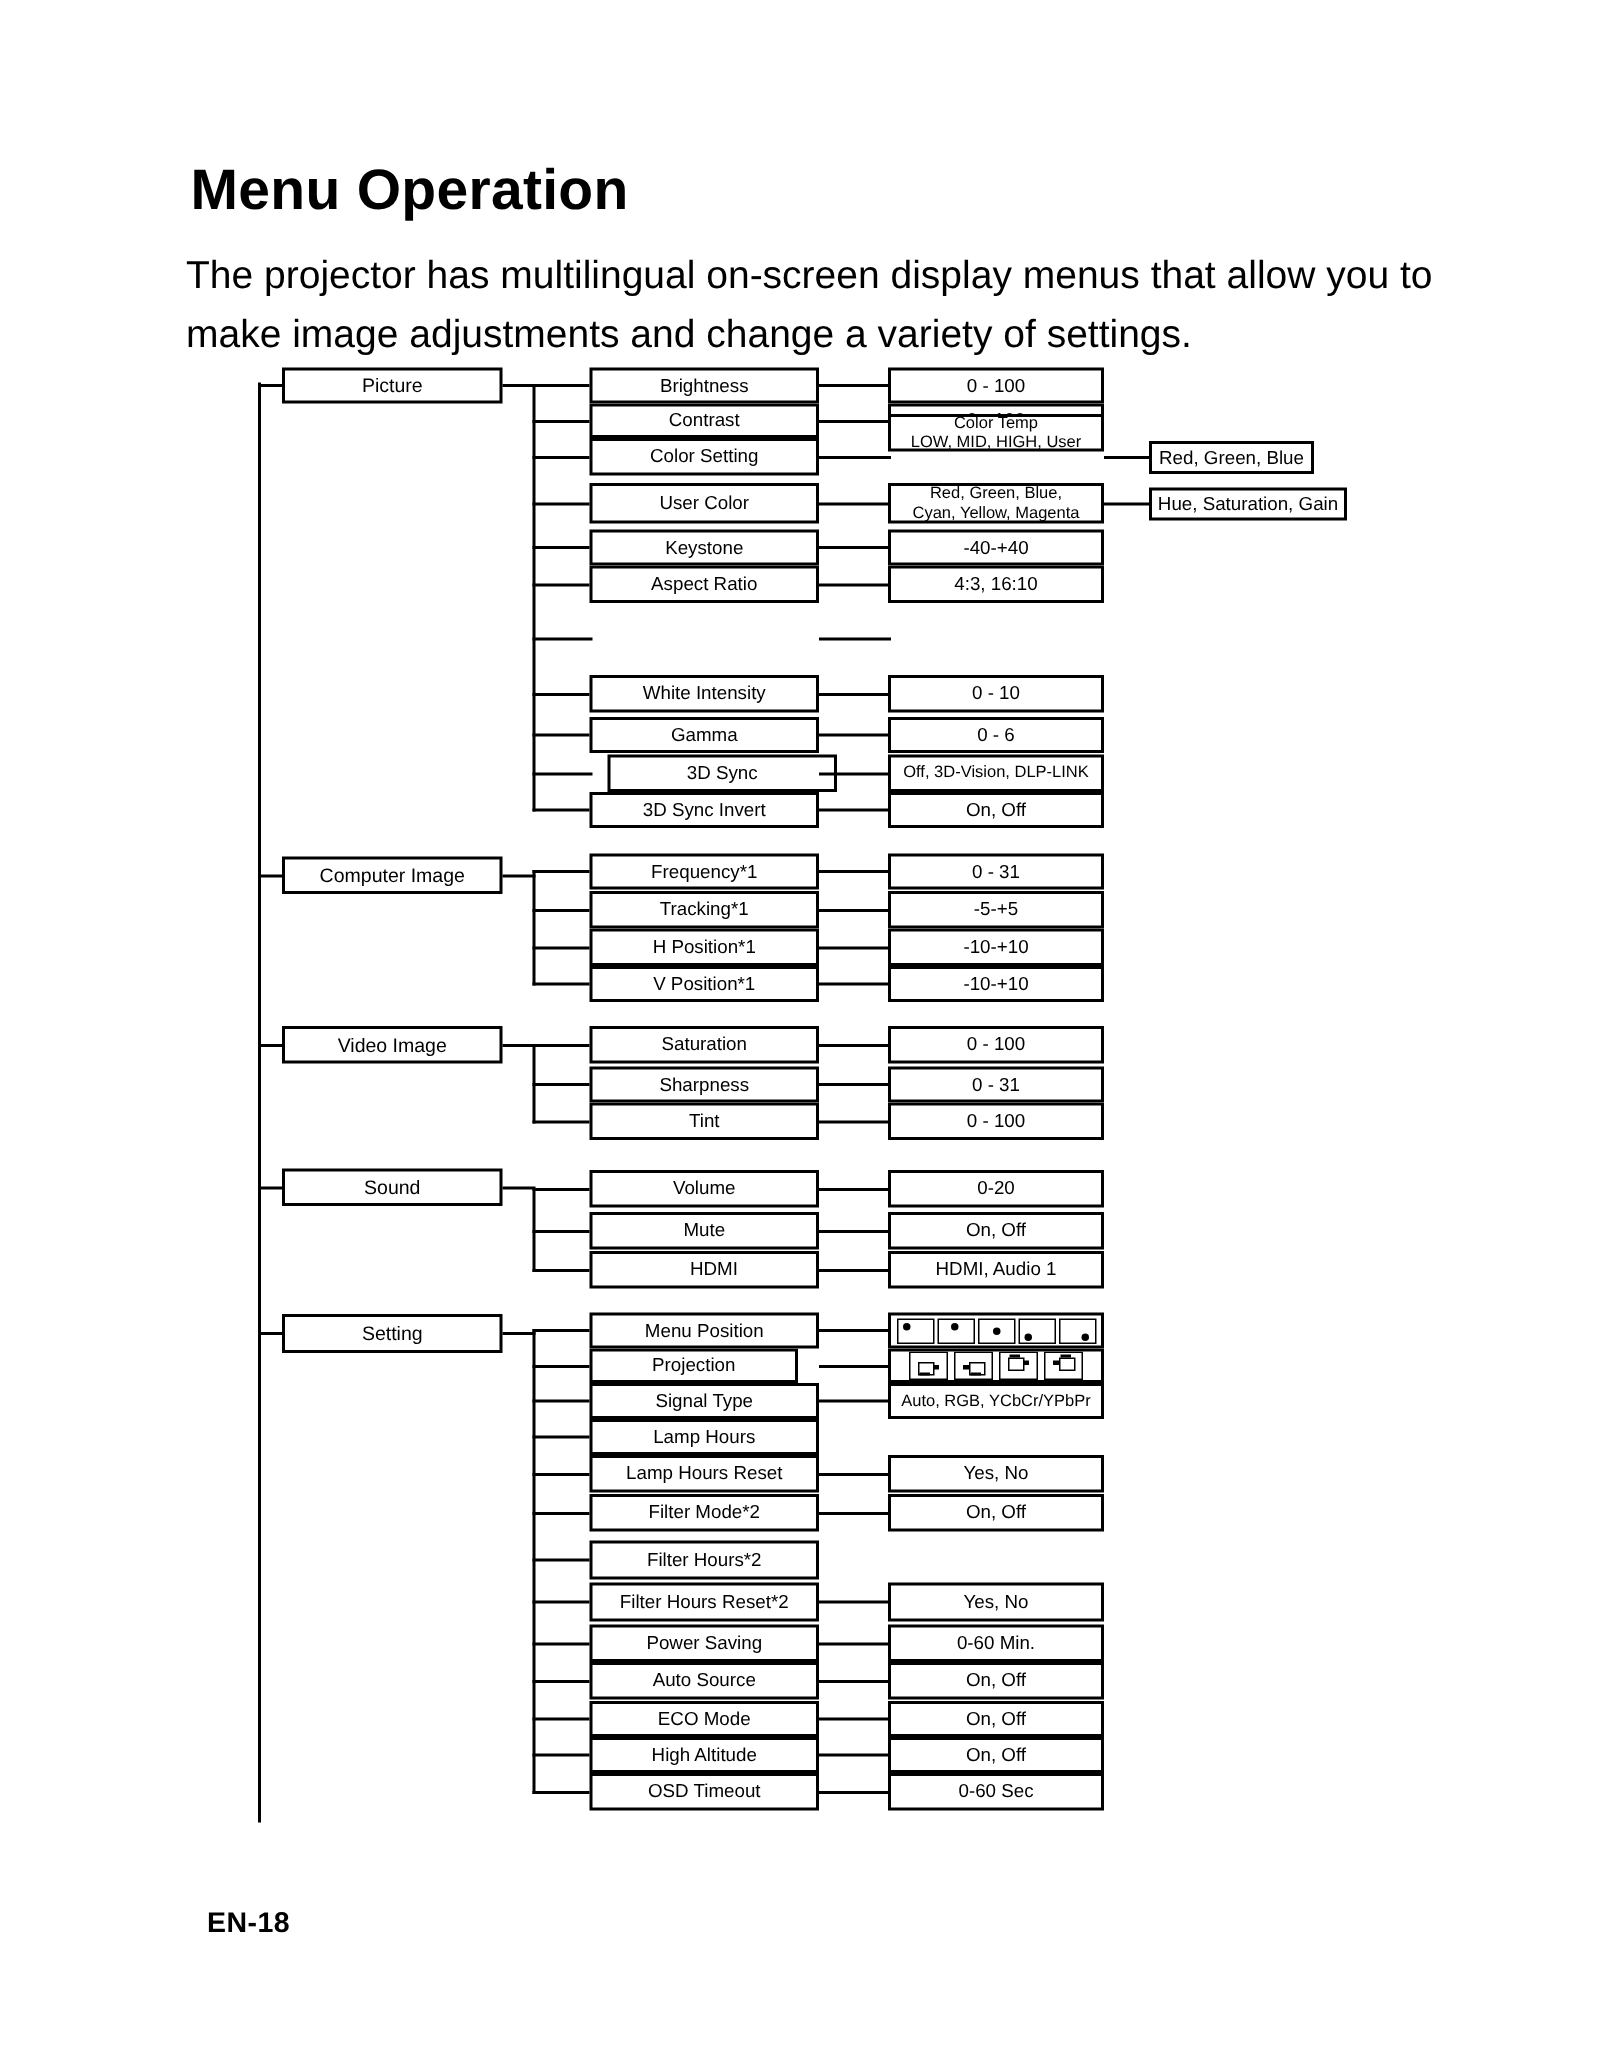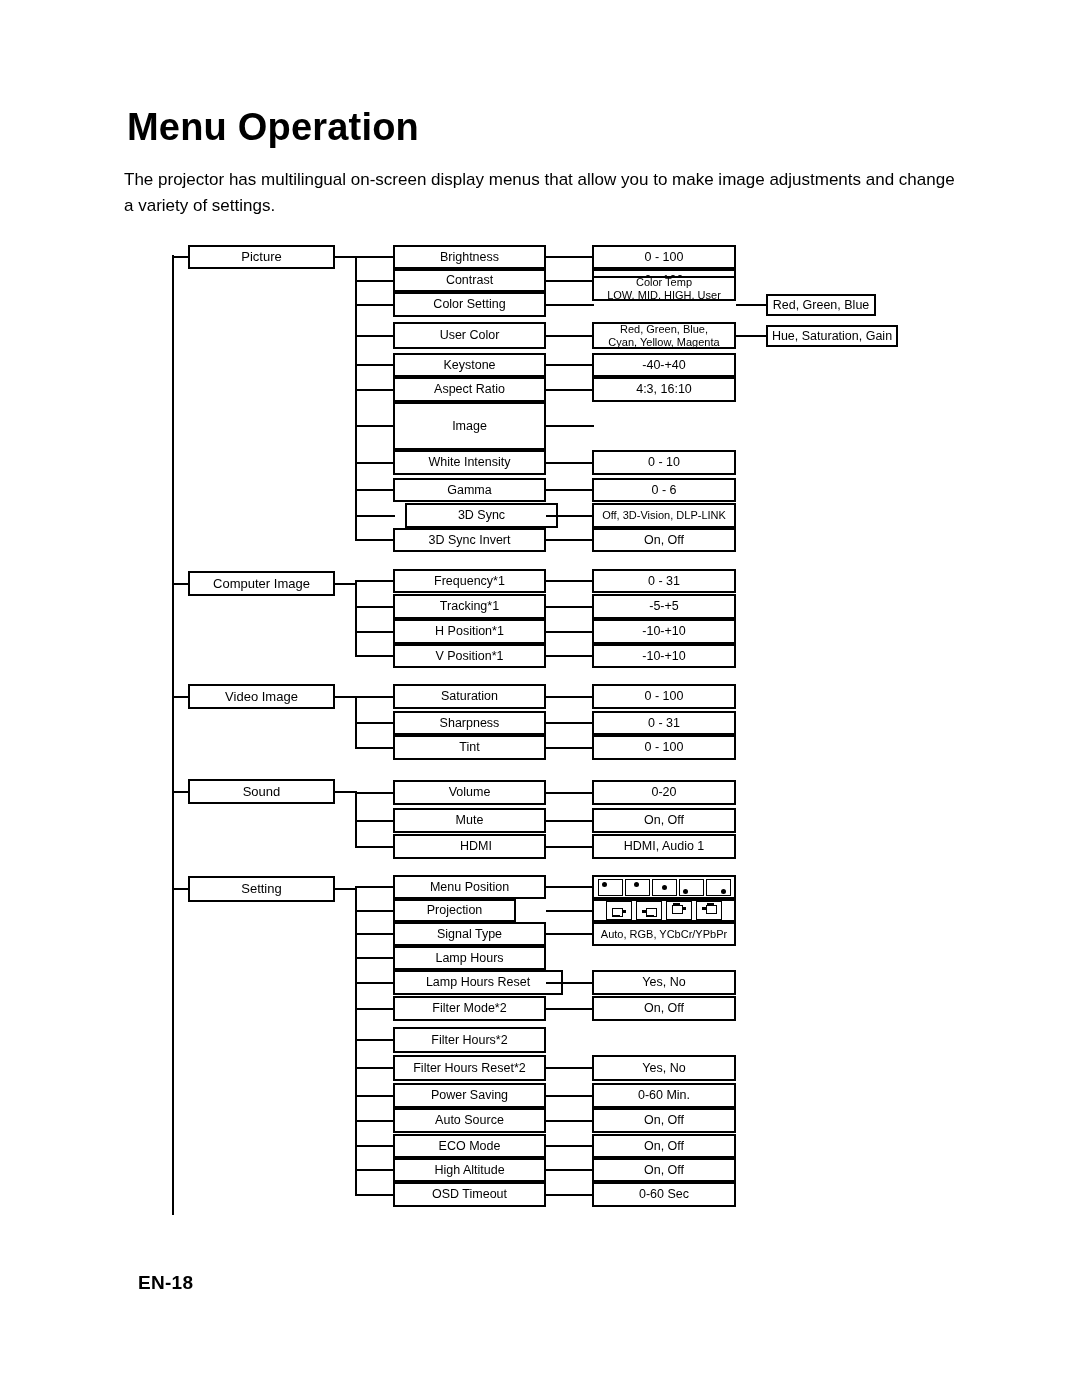--- a/index.html
+++ b/index.html
@@ -22,23 +22,23 @@
     left: 127px;
     top: 82px;
     font-size: 38px;
     font-weight: bold;
     letter-spacing: 0.2px;
     line-height: 1.1;
   }
   #intro-text {
     position: absolute;
     left: 124px;
-    top: 150px;
+    top: 138px;
     width: 835px;
-    font-size: 17px;
+    font-size: 26px;
     line-height: 1.5;
     text-align: left;
   }
   #page-footer {
     position: absolute;
     left: 138px;
     top: 1272px;
     font-size: 19px;
     font-weight: bold;
     letter-spacing: 0.3px;
@@ -119,21 +119,20 @@
     <div class="node " style="left: 766px; top: 325px; width: 132px; height: 22px;">Hue, Saturation, Gain</div>
     <div class="hline" style="left: 355px; top: 364px; width: 40px;"></div>
     <div class="node " style="left: 393px; top: 353px; width: 153px; height: 24px;">Keystone</div>
     <div class="hline" style="left: 546px; top: 364px; width: 48px;"></div>
     <div class="node " style="left: 592px; top: 353px; width: 144px; height: 24px;">-40-+40</div>
     <div class="hline" style="left: 355px; top: 389px; width: 40px;"></div>
     <div class="node " style="left: 393px; top: 377px; width: 153px; height: 25px;">Aspect Ratio</div>
     <div class="hline" style="left: 546px; top: 389px; width: 48px;"></div>
     <div class="node " style="left: 592px; top: 377px; width: 144px; height: 25px;">4:3, 16:10</div>
     <div class="hline" style="left: 355px; top: 425px; width: 40px;"></div>
-    <div class="node " style="left: 393px; top: 402px; width: 153px; height: 48px;">Image</div>
     <div class="hline" style="left: 546px; top: 425px; width: 48px;"></div>
     <div class="hline" style="left: 355px; top: 462px; width: 40px;"></div>
     <div class="node " style="left: 393px; top: 450px; width: 153px; height: 25px;">White Intensity</div>
     <div class="hline" style="left: 546px; top: 462px; width: 48px;"></div>
     <div class="node " style="left: 592px; top: 450px; width: 144px; height: 25px;">0 - 10</div>
     <div class="hline" style="left: 355px; top: 489px; width: 40px;"></div>
     <div class="node " style="left: 393px; top: 478px; width: 153px; height: 24px;">Gamma</div>
     <div class="hline" style="left: 546px; top: 489px; width: 48px;"></div>
     <div class="node " style="left: 592px; top: 478px; width: 144px; height: 24px;">0 - 6</div>
     <div class="hline" style="left: 355px; top: 515px; width: 40px;"></div>
@@ -198,31 +197,31 @@
     <div class="node " style="left: 592px; top: 834px; width: 144px; height: 25px;">HDMI, Audio 1</div>
     <div class="hline" style="left: 172px; top: 888px; width: 16px;"></div>
     <div class="node lvl1" style="left: 188px; top: 876px; width: 147px; height: 26px;">Setting</div>
     <div class="hline" style="left: 335px; top: 888px; width: 22px;"></div>
     <div class="vline" style="left: 355px; top: 886px; height: 310px;"></div>
     <div class="hline" style="left: 355px; top: 886px; width: 40px;"></div>
     <div class="node " style="left: 393px; top: 875px; width: 153px; height: 24px;">Menu Position</div>
     <div class="hline" style="left: 546px; top: 886px; width: 48px;"></div>
     <div class="node small" style="left: 592px; top: 875px; width: 144px; height: 24px; justify-content: center;"><span style="display: inline-block; position: relative; width: 23px; height: 15px; border: 1.5px solid rgb(0, 0, 0); background: rgb(255, 255, 255); margin: 0px 1px;"><span style="position: absolute; width: 5px; height: 5px; border-radius: 50%; background: rgb(0, 0, 0); left: 3px; top: 2px;"></span></span><span style="display: inline-block; position: relative; width: 23px; height: 15px; border: 1.5px solid rgb(0, 0, 0); background: rgb(255, 255, 255); margin: 0px 1px;"><span style="position: absolute; width: 5px; height: 5px; border-radius: 50%; background: rgb(0, 0, 0); left: 8.85px; top: 2px;"></span></span><span style="display: inline-block; position: relative; width: 23px; height: 15px; border: 1.5px solid rgb(0, 0, 0); background: rgb(255, 255, 255); margin: 0px 1px;"><span style="position: absolute; width: 5px; height: 5px; border-radius: 50%; background: rgb(0, 0, 0); left: 9.5px; top: 5.5px;"></span></span><span style="display: inline-block; position: relative; width: 23px; height: 15px; border: 1.5px solid rgb(0, 0, 0); background: rgb(255, 255, 255); margin: 0px 1px;"><span style="position: absolute; width: 5px; height: 5px; border-radius: 50%; background: rgb(0, 0, 0); left: 3.65px; top: 9px;"></span></span><span style="display: inline-block; position: relative; width: 23px; height: 15px; border: 1.5px solid rgb(0, 0, 0); background: rgb(255, 255, 255); margin: 0px 1px;"><span style="position: absolute; width: 5px; height: 5px; border-radius: 50%; background: rgb(0, 0, 0); left: 14.05px; top: 9px;"></span></span></div>
     <div class="hline" style="left: 355px; top: 910px; width: 40px;"></div>
-    <div class="node " style="left: 393px; top: 899px; width: 123px; height: 23px;">Projection</div>
+    <div class="node " style="left: 393px; top: 899px; width: 139px; height: 23px;">Projection</div>
     <div class="hline" style="left: 546px; top: 910px; width: 48px;"></div>
     <div class="node small" style="left: 592px; top: 899px; width: 144px; height: 23px;"><span style="display: inline-block; position: relative; width: 24px; height: 17px; border: 1.5px solid rgb(0, 0, 0); background: rgb(255, 255, 255); margin: 0px 2px;"><span style="position: absolute; left: 5px; top: 6px; width: 9px; height: 7px; border: 1.5px solid rgb(0, 0, 0); background: rgb(255, 255, 255);"></span><span style="position: absolute; left: 15px; top: 8px; width: 4px; height: 3px; background: rgb(0, 0, 0);"></span><span style="position: absolute; left: 6px; top: 13px; width: 7px; height: 2px; background: rgb(0, 0, 0);"></span></span><span style="display: inline-block; position: relative; width: 24px; height: 17px; border: 1.5px solid rgb(0, 0, 0); background: rgb(255, 255, 255); margin: 0px 2px;"><span style="position: absolute; left: 9px; top: 6px; width: 9px; height: 7px; border: 1.5px solid rgb(0, 0, 0); background: rgb(255, 255, 255);"></span><span style="position: absolute; left: 5px; top: 8px; width: 4px; height: 3px; background: rgb(0, 0, 0);"></span><span style="position: absolute; left: 10px; top: 13px; width: 7px; height: 2px; background: rgb(0, 0, 0);"></span></span><span style="display: inline-block; position: relative; width: 24px; height: 17px; border: 1.5px solid rgb(0, 0, 0); background: rgb(255, 255, 255); margin: 0px 2px;"><span style="position: absolute; left: 5px; top: 3px; width: 9px; height: 7px; border: 1.5px solid rgb(0, 0, 0); background: rgb(255, 255, 255);"></span><span style="position: absolute; left: 15px; top: 5px; width: 4px; height: 3px; background: rgb(0, 0, 0);"></span><span style="position: absolute; left: 6px; top: 1px; width: 7px; height: 2px; background: rgb(0, 0, 0);"></span></span><span style="display: inline-block; position: relative; width: 24px; height: 17px; border: 1.5px solid rgb(0, 0, 0); background: rgb(255, 255, 255); margin: 0px 2px;"><span style="position: absolute; left: 9px; top: 3px; width: 9px; height: 7px; border: 1.5px solid rgb(0, 0, 0); background: rgb(255, 255, 255);"></span><span style="position: absolute; left: 5px; top: 5px; width: 4px; height: 3px; background: rgb(0, 0, 0);"></span><span style="position: absolute; left: 10px; top: 1px; width: 7px; height: 2px; background: rgb(0, 0, 0);"></span></span></div>
     <div class="hline" style="left: 355px; top: 933px; width: 40px;"></div>
     <div class="node " style="left: 393px; top: 922px; width: 153px; height: 24px;">Signal Type</div>
     <div class="hline" style="left: 546px; top: 933px; width: 48px;"></div>
     <div class="node small" style="left: 592px; top: 922px; width: 144px; height: 24px;">Auto, RGB, YCbCr/YPbPr</div>
     <div class="hline" style="left: 355px; top: 957px; width: 40px;"></div>
     <div class="node " style="left: 393px; top: 946px; width: 153px; height: 24px;">Lamp Hours</div>
     <div class="hline" style="left: 355px; top: 982px; width: 40px;"></div>
-    <div class="node " style="left: 393px; top: 970px; width: 170px; height: 25px;">Lamp Hours Reset</div>
+    <div class="node " style="left: 393px; top: 970px; width: 153px; height: 25px;">Lamp Hours Reset</div>
     <div class="hline" style="left: 546px; top: 982px; width: 48px;"></div>
     <div class="node " style="left: 592px; top: 970px; width: 144px; height: 25px;">Yes, No</div>
     <div class="hline" style="left: 355px; top: 1008px; width: 40px;"></div>
     <div class="node " style="left: 393px; top: 996px; width: 153px; height: 25px;">Filter Mode*2</div>
     <div class="hline" style="left: 546px; top: 1008px; width: 48px;"></div>
     <div class="node " style="left: 592px; top: 996px; width: 144px; height: 25px;">On, Off</div>
     <div class="hline" style="left: 355px; top: 1039px; width: 40px;"></div>
     <div class="node " style="left: 393px; top: 1027px; width: 153px; height: 26px;">Filter Hours*2</div>
     <div class="hline" style="left: 355px; top: 1067px; width: 40px;"></div>
     <div class="node " style="left: 393px; top: 1055px; width: 153px; height: 26px;">Filter Hours Reset*2</div>

